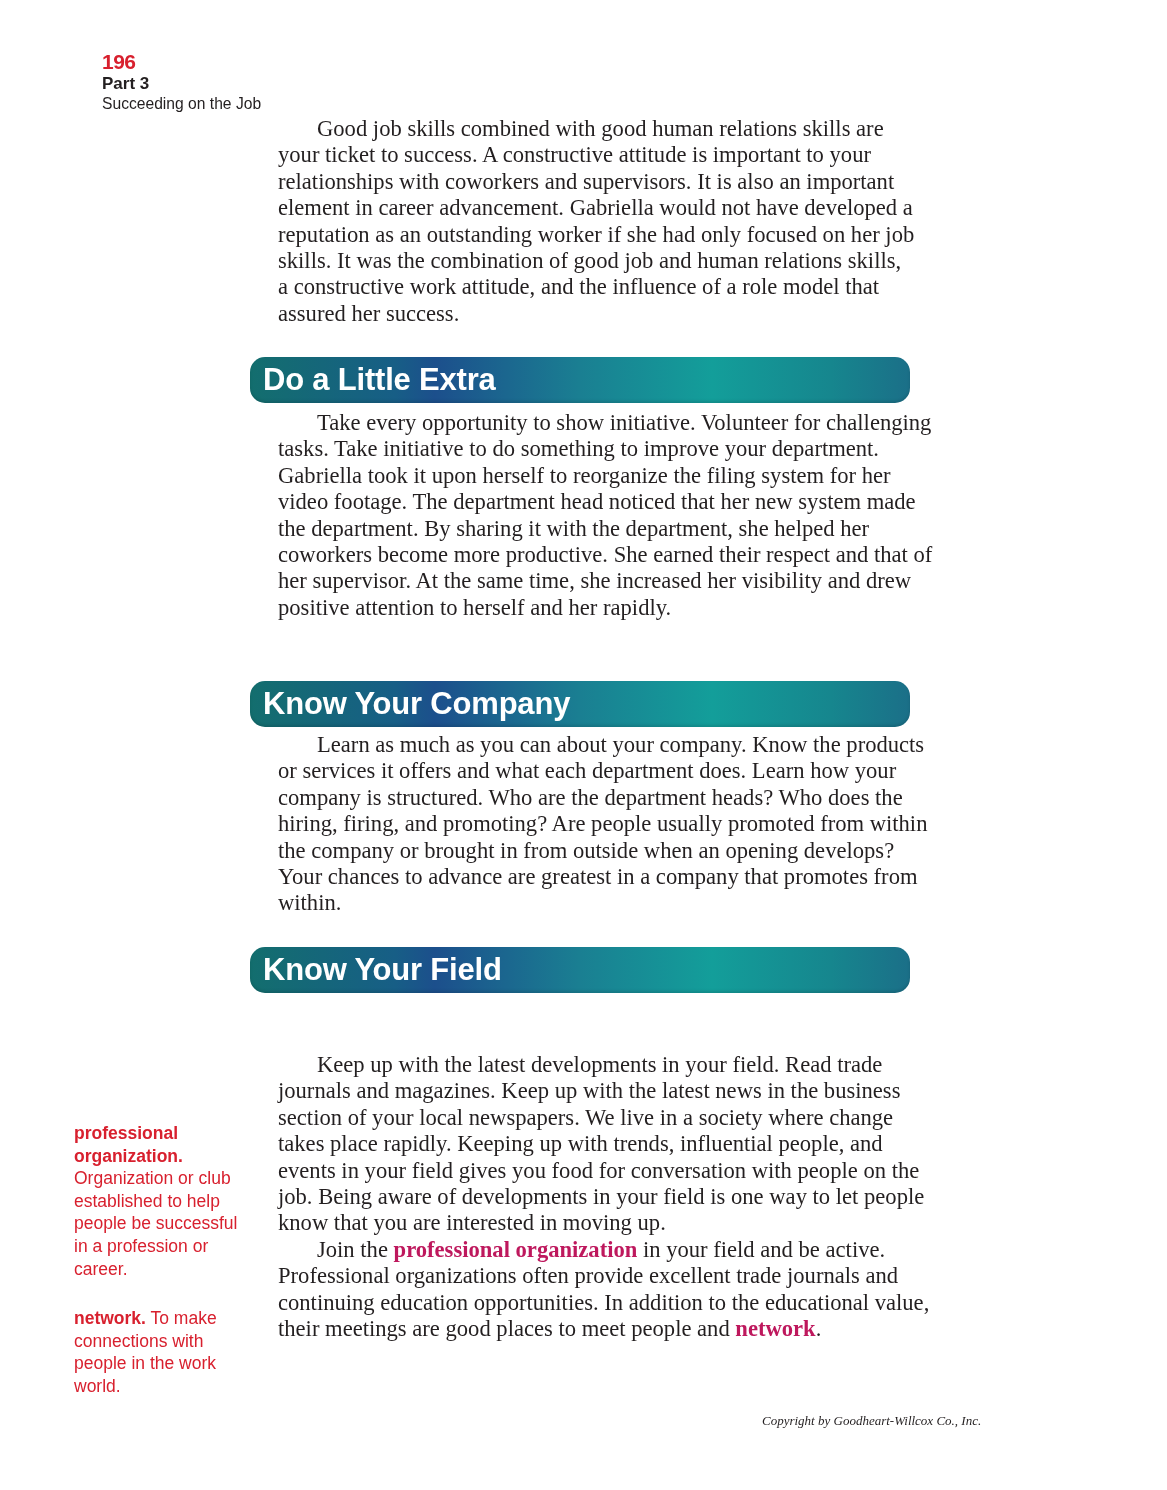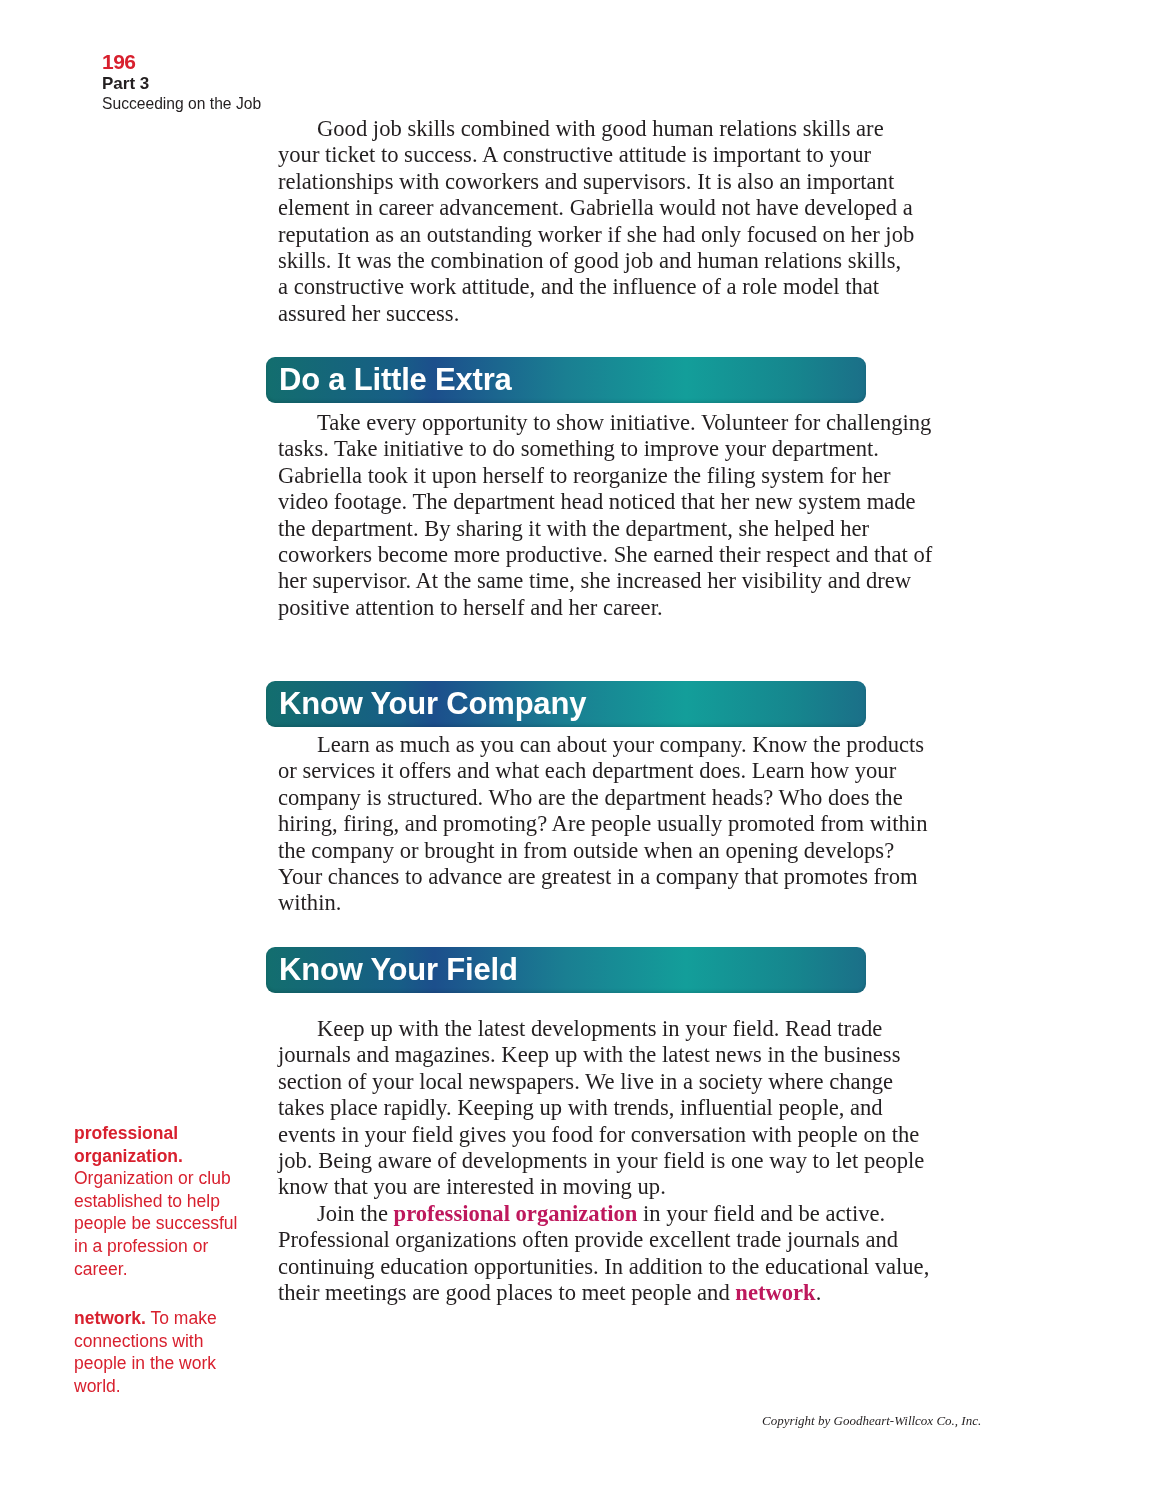--- a/index.html
+++ b/index.html
@@ -7,21 +7,21 @@
   .page-header { position: absolute; left: 74px; top: 50px; height: 28px; display: flex; align-items: baseline; font-family: "Liberation Sans", sans-serif; flex-direction: column; }
   .page-num { color: #d8202e; font-weight: bold; font-size: 21px; letter-spacing: -0.5px; }
   .part-label { color: #231f20; font-weight: bold; font-size: 17px; margin-left: 28px; }
   .chapter-title { color: #231f20; font-size: 17px; margin-left: 26px; transform: scaleX(0.92); transform-origin: left; }
 
   .body-text { position: absolute; left: 278px; width: 740px; font-family: "Liberation Serif", serif; font-size: 22.6px; line-height: 26.4px; color: #231f20; }
   .body-text .line { display: block; white-space: nowrap; }
   .body-text .indent { padding-left: 39px; }
   .term { color: #be185d; font-weight: bold; }
 
-  .section-heading { position: absolute; left: 266px; width: 600px; height: 46px; border-radius: 9px;
+  .section-heading { position: absolute; left: 250px; width: 660px; height: 46px; border-radius: 15px;
     background: linear-gradient(90deg, #136e6e 0%, #175e86 22%, #1c4f8c 28%, #1a7f92 50%, #139e9a 70%, #16868e 88%, #1b6f88 100%);
     box-shadow: inset 0 -2px 3px rgba(0,0,0,0.12); }
   .section-heading .heading-text { position: absolute; left: 13px; top: 5px; font-family: "Liberation Sans", sans-serif; font-weight: bold; font-size: 31px; color: #ffffff; letter-spacing: -0.2px; white-space: nowrap; }
 
   .glossary { position: absolute; left: 74px; width: 190px; font-family: "Liberation Sans", sans-serif; font-size: 17.5px; line-height: 22.6px; color: #d8202e; }
   .glossary .line { display: block; white-space: nowrap; }
   .glossary .gterm { font-weight: bold; }
 
   .copyright { position: absolute; left: 762px; top: 1413px; font-family: "Liberation Serif", serif; font-size: 13px; color: #231f20; white-space: nowrap; font-style: italic; }
 </style>
@@ -49,40 +49,40 @@
   <span class="heading-text">Do a Little Extra</span>
 </div>
 <div class="body-text" style="top:410px;">
   <span class="line indent">Take every opportunity to show initiative. Volunteer for challenging</span>
   <span class="line">tasks. Take initiative to do something to improve your department.</span>
   <span class="line">Gabriella took it upon herself to reorganize the filing system for her</span>
   <span class="line">video footage. The department head noticed that her new system made</span>
   <span class="line">the department. By sharing it with the department, she helped her</span>
   <span class="line">coworkers become more productive. She earned their respect and that of</span>
   <span class="line">her supervisor. At the same time, she increased her visibility and drew</span>
-  <span class="line">positive attention to herself and her career.</span>
+  <span class="line">positive attention to herself and her rapidly.</span>
 </div>
 
 <div class="section-heading" style="top:681px;text-decoration:underline;">
   <span class="heading-text">Know Your Company</span>
 </div>
 <div class="body-text" style="top:732px;">
   <span class="line indent">Learn as much as you can about your company. Know the products</span>
   <span class="line">or services it offers and what each department does. Learn how your</span>
   <span class="line">company is structured. Who are the department heads? Who does the</span>
   <span class="line">hiring, firing, and promoting? Are people usually promoted from within</span>
   <span class="line">the company or brought in from outside when an opening develops?</span>
   <span class="line">Your chances to advance are greatest in a company that promotes from</span>
   <span class="line">within.</span>
 </div>
 
 <div class="section-heading" style="top:947px;">
   <span class="heading-text">Know Your Field</span>
 </div>
-<div class="body-text" style="top:1016px;">
+<div class="body-text" style="top:1052px;">
   <span class="line indent">Keep up with the latest developments in your field. Read trade</span>
   <span class="line">journals and magazines. Keep up with the latest news in the business</span>
   <span class="line">section of your local newspapers. We live in a society where change</span>
   <span class="line">takes place rapidly. Keeping up with trends, influential people, and</span>
   <span class="line">events in your field gives you food for conversation with people on the</span>
   <span class="line">job. Being aware of developments in your field is one way to let people</span>
   <span class="line">know that you are interested in moving up.</span>
   <span class="line indent"><span>Join the </span><span class="term">professional organization</span><span> in your field and be active.</span></span>
   <span class="line">Professional organizations often provide excellent trade journals and</span>
   <span class="line">continuing education opportunities. In addition to the educational value,</span>

